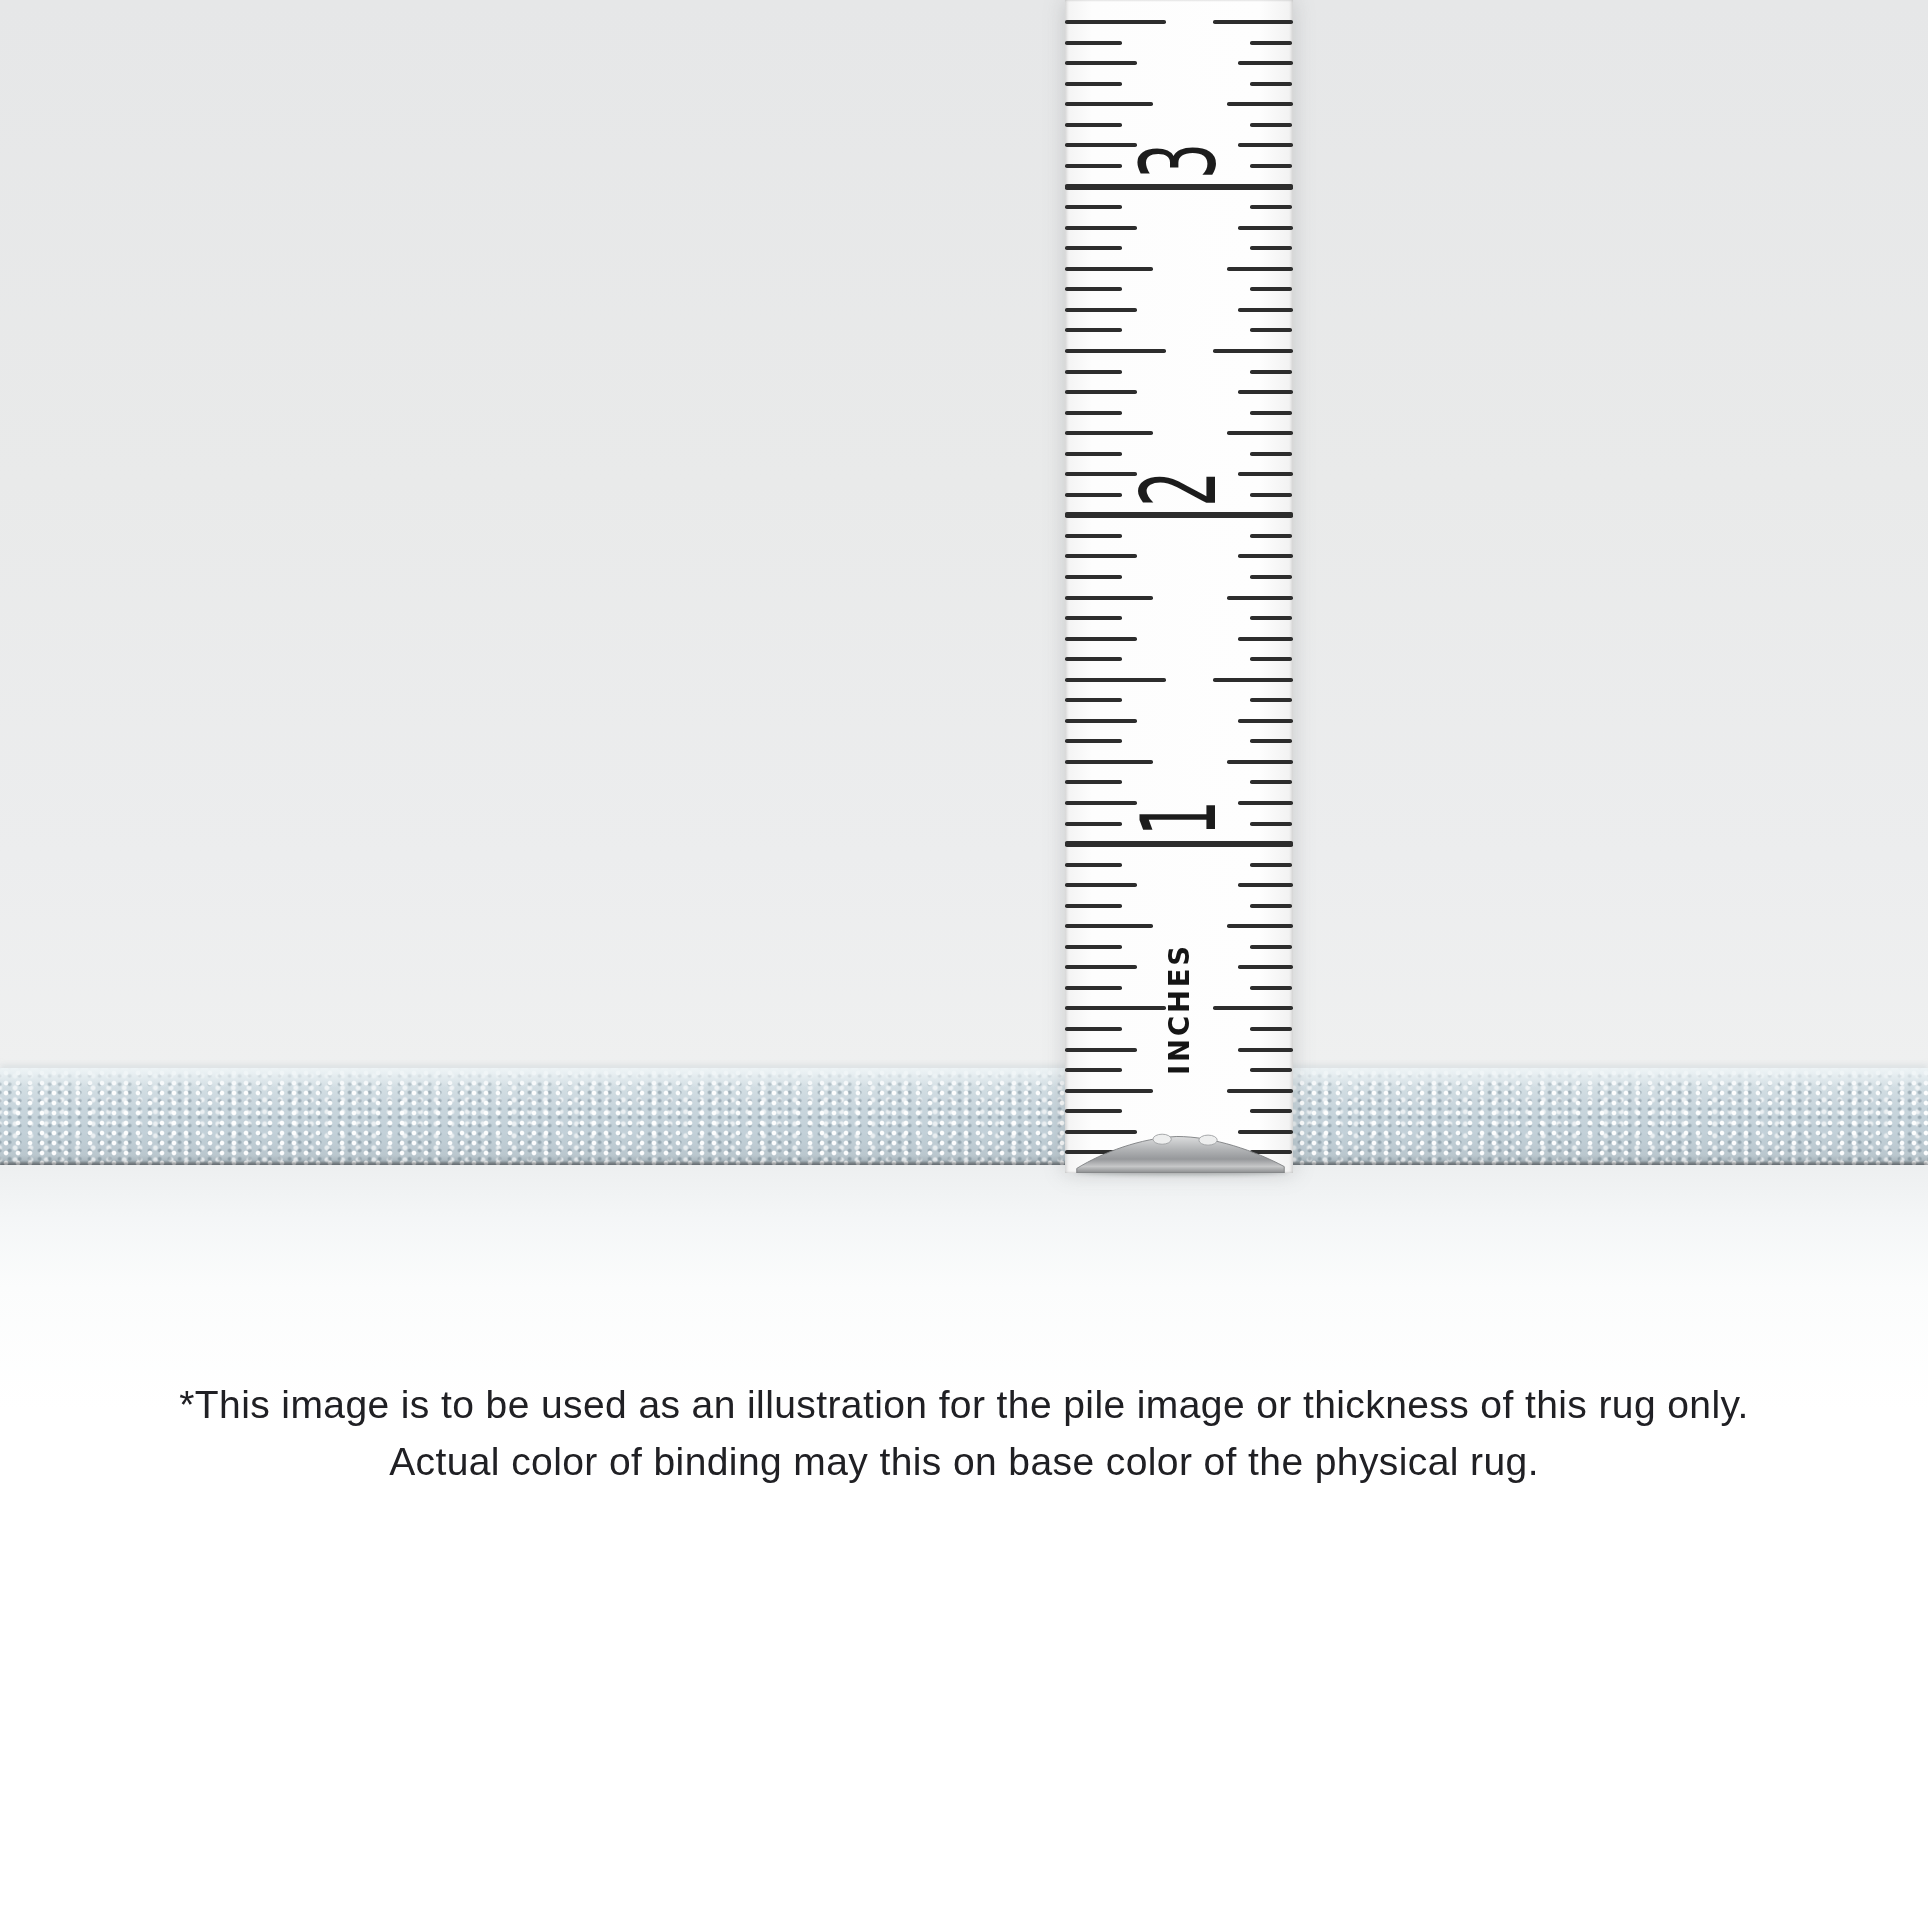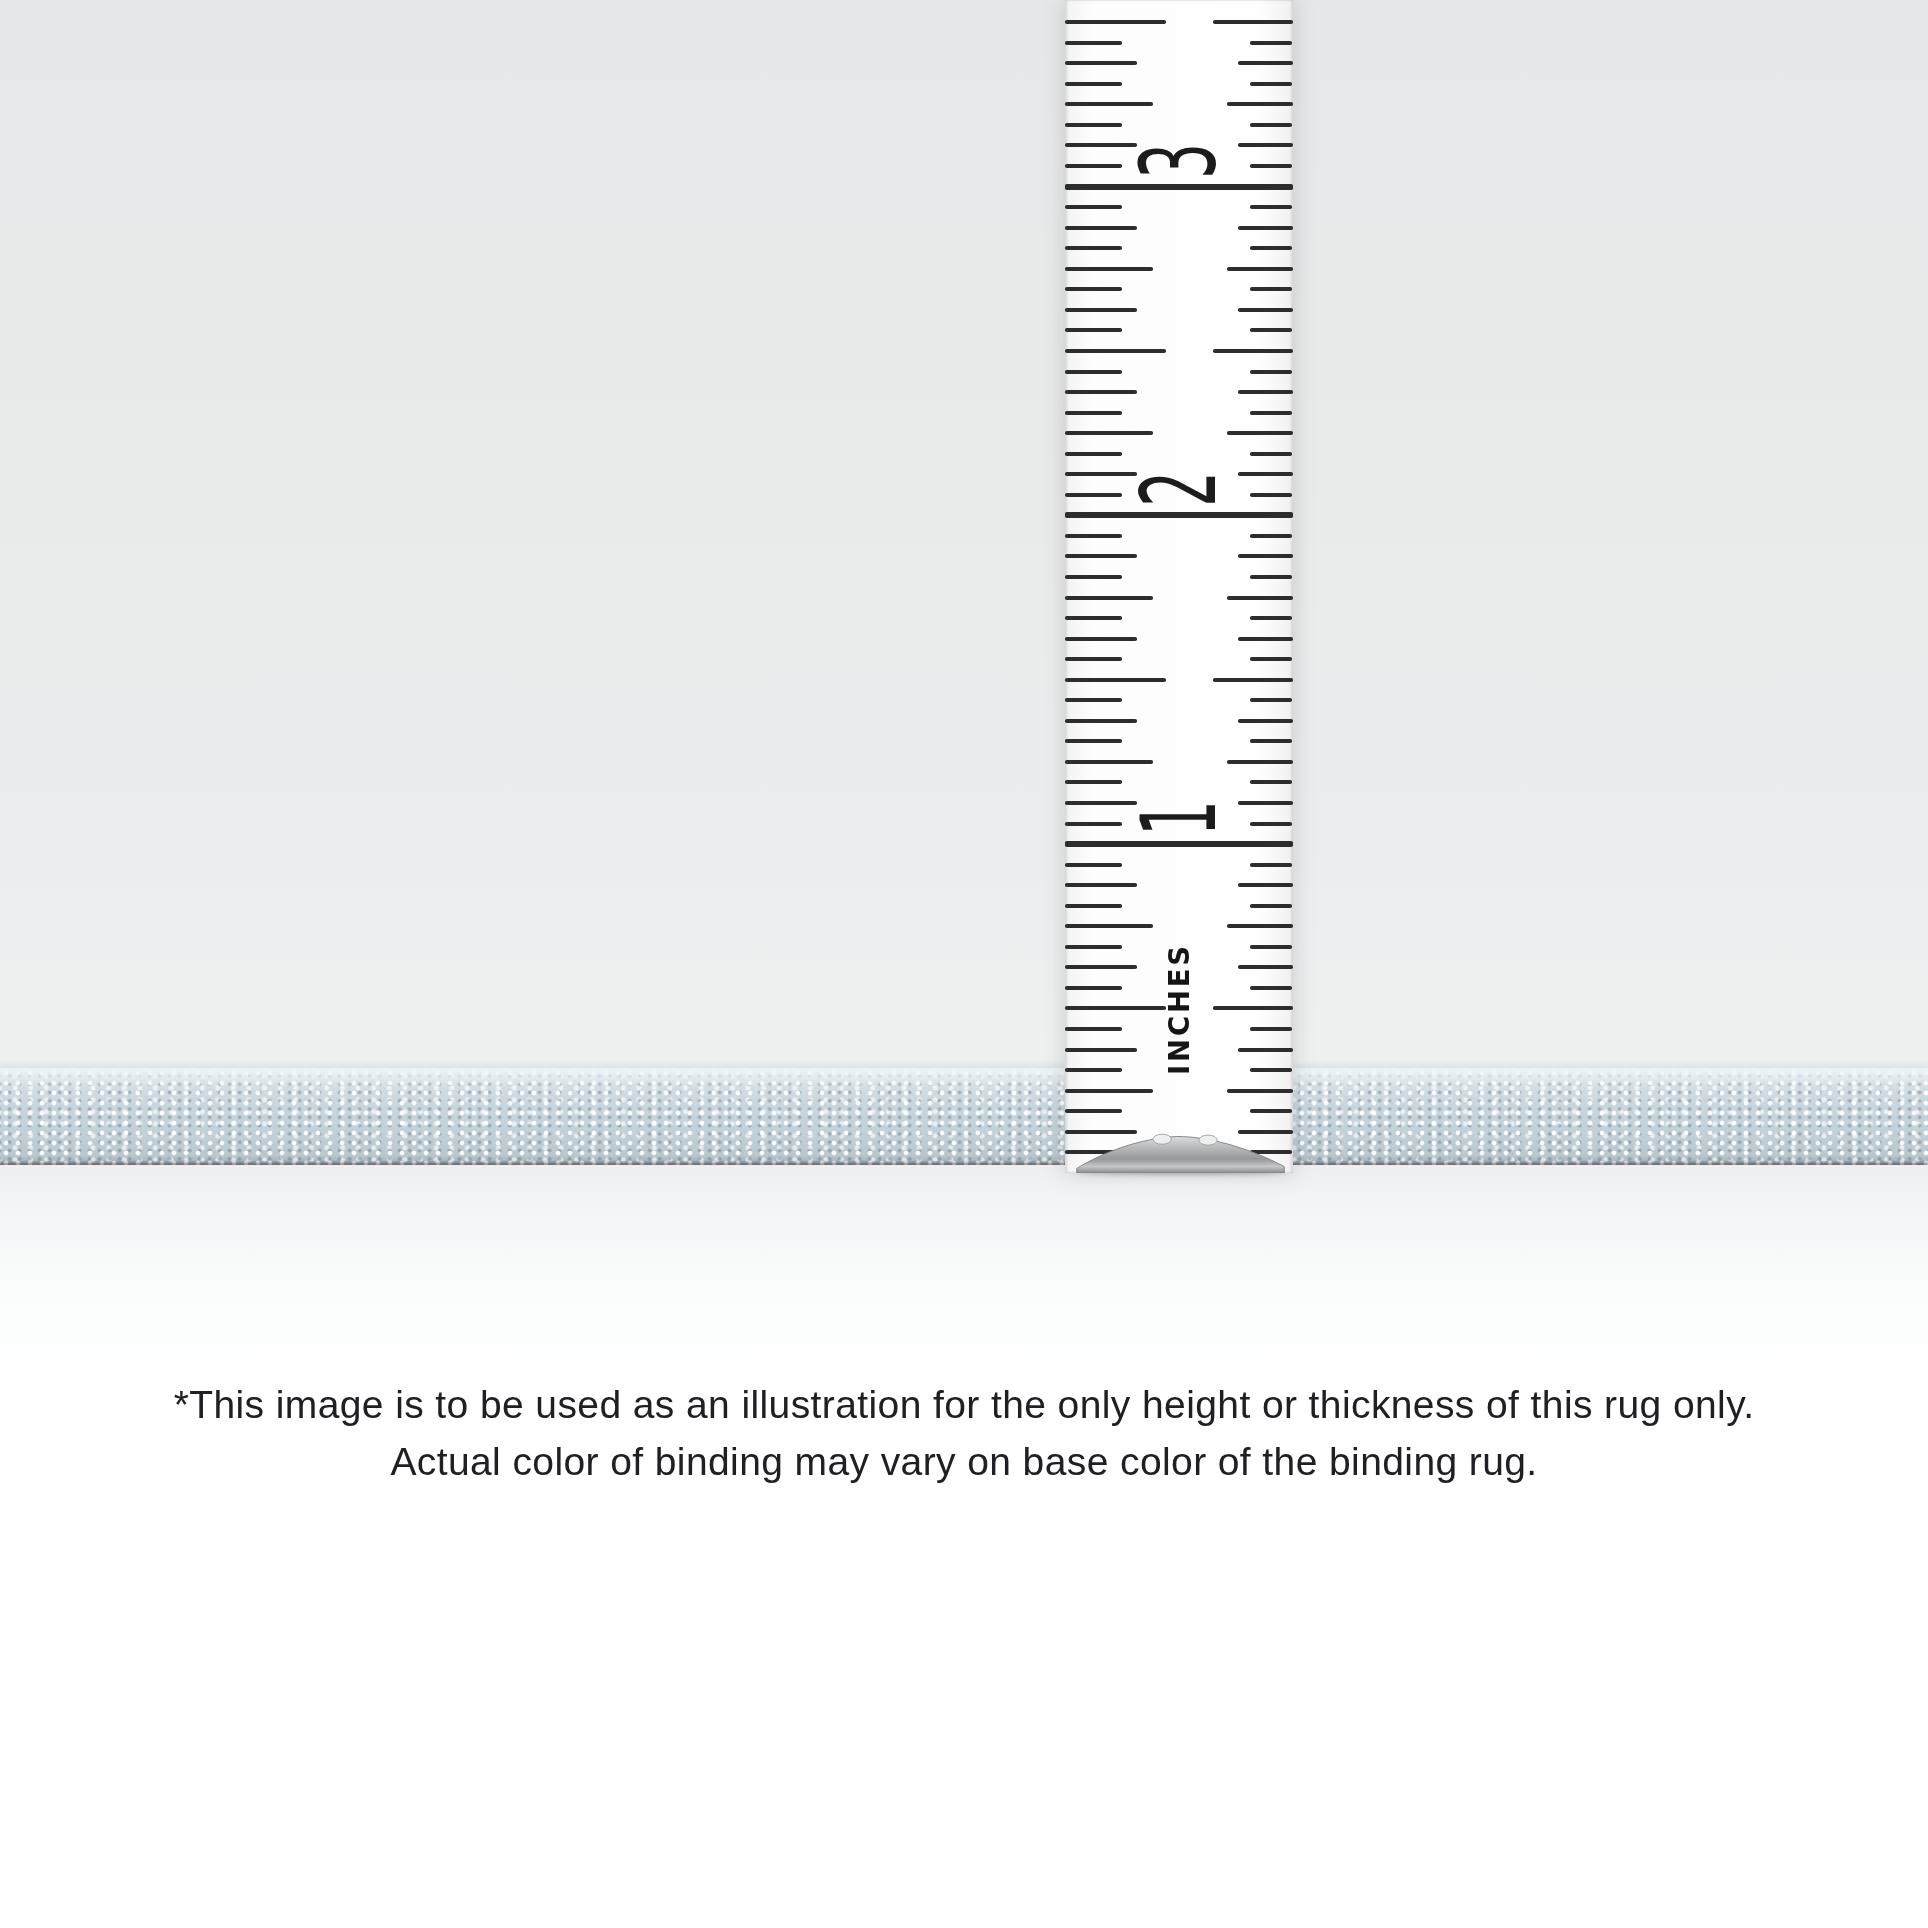--- a/index.html
+++ b/index.html
@@ -203,18 +203,18 @@
           <stop offset="1" stop-color="#898b8d"></stop>
         </linearGradient>
       </defs>
       <path d="M3,46 L3,41 C32,23 72,8 112,6 C152,6 198,22 229,39 L229,46 Z" fill="url(#mg)" stroke="#7e8082" stroke-width="1"></path>
       <ellipse cx="96" cy="9" rx="10" ry="5.5" fill="#edeeee" stroke="#9fa1a3" stroke-width="1"></ellipse>
       <ellipse cx="146" cy="10" rx="10" ry="5.5" fill="#edeeee" stroke="#9fa1a3" stroke-width="1"></ellipse>
     </svg>
   </div>
 
   <div class="caption">
-    <p>*This image is to be used as an illustration for the only height or thickness of this rug only.</p>
-    <p>Actual color of binding may vary on base color of the binding rug.</p>
+    <p>*This image is to be used as an illustration for the pile image or thickness of this rug only.</p>
+    <p>Actual color of binding may this on base color of the physical rug.</p>
   </div>
 
 </div>
 
 
 </body></html>

